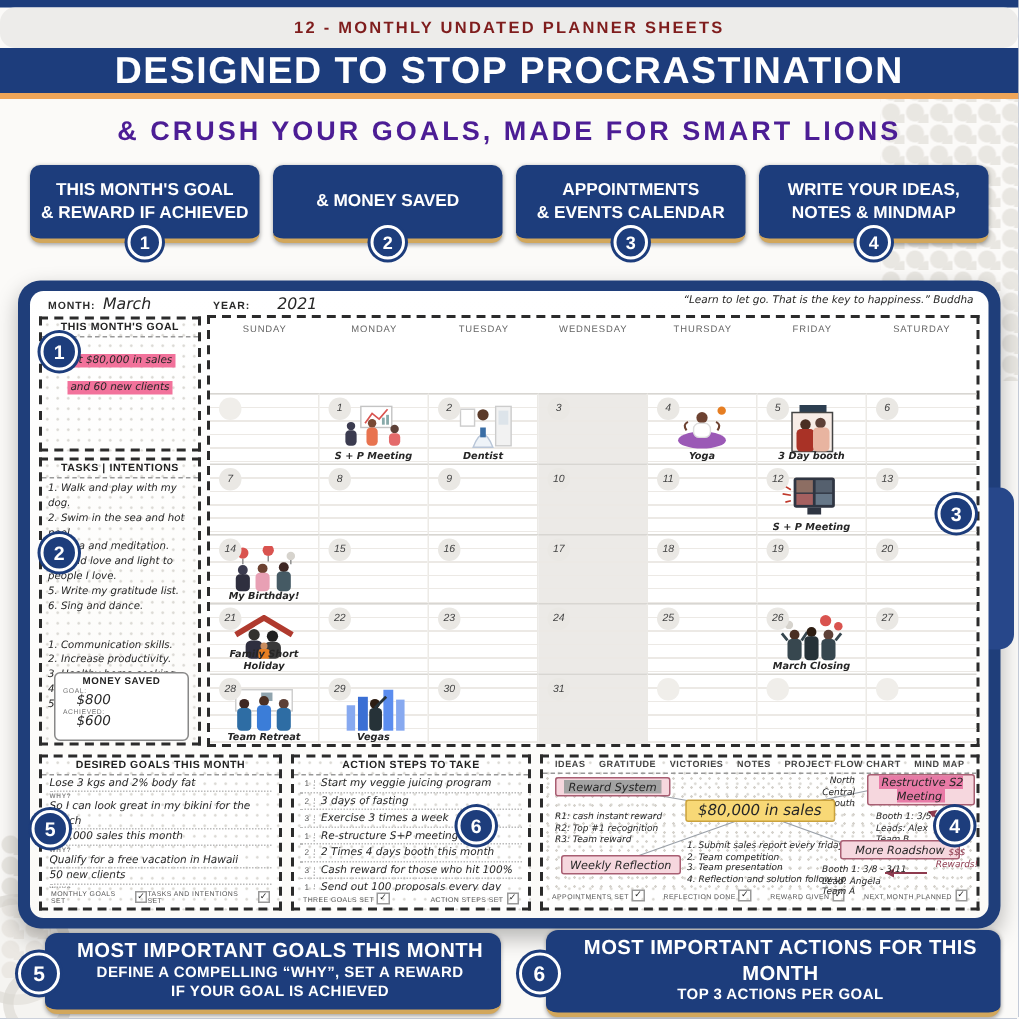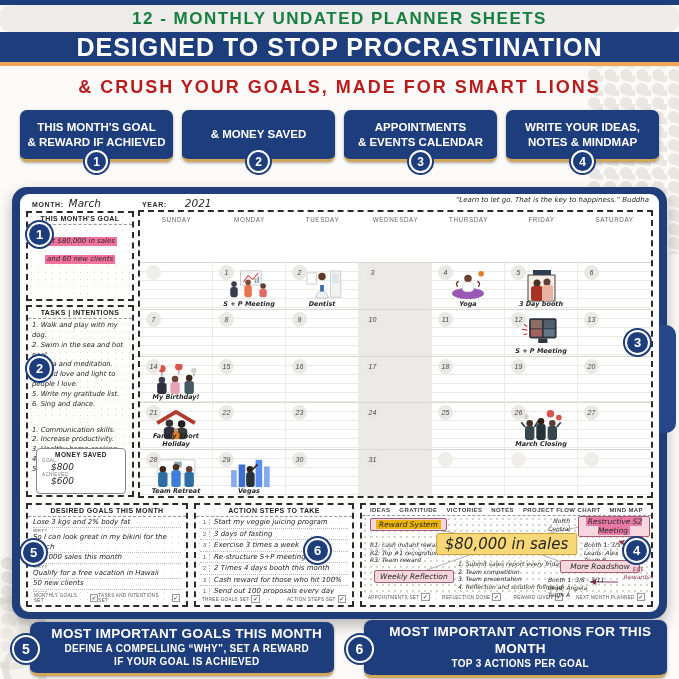--- a/index.html
+++ b/index.html
@@ -12,25 +12,25 @@
     radial-gradient(circle at 15px 14px,#e7e4df 5.5px,transparent 6.5px);
     background-size:16px 14px;opacity:.85;z-index:0;}
   .hc-tr{right:0;top:54px;width:92px;height:200px;}
   .hc-bl{left:0;top:556px;width:34px;height:96px;}
   .bokeh{position:absolute;border-radius:50%;border:7px solid rgba(214,210,203,.5);background:rgba(238,235,230,.4);z-index:0;}
   .bk1{left:-26px;top:596px;width:74px;height:74px;}
   .bk2{left:2px;top:646px;width:46px;height:46px;}
 
   
   .topstrip{position:absolute;left:0;top:0;width:679px;height:5px;background:#1d3d7c;}
-  .titleband{position:absolute;left:0;top:5px;width:679px;height:27px;background:#edecea;color:#15803d;
-    font-size:17px;font-weight:bold;letter-spacing:1.5px;display:flex;align-items:center;justify-content:center;border-radius:10px;}
+  .titleband{position:absolute;left:0;top:5px;width:679px;height:27px;background:#edecea;color:#7f1d1d;
+    font-size:11px;font-weight:bold;letter-spacing:1.5px;display:flex;align-items:center;justify-content:center;border-radius:10px;}
   .banner{position:absolute;left:0;top:32px;width:679px;height:34px;background:#1d3d7c;border-bottom:4px solid #efa558;
     color:#fff;font-size:25px;font-weight:bold;letter-spacing:1px;display:flex;align-items:center;justify-content:center;}
-  .subtitle{position:absolute;left:0;top:70px;width:679px;height:34px;color:#b91c1c;font-size:18px;font-weight:bold;
+  .subtitle{position:absolute;left:0;top:70px;width:679px;height:34px;color:#4c1d95;font-size:18px;font-weight:bold;
     letter-spacing:2px;display:flex;align-items:center;justify-content:center;z-index:1;}
 
   
   .features{position:absolute;left:0;top:110px;width:679px;height:78px;display:flex;gap:9px;padding:0 20px;z-index:1;}
   .fgroup{flex:1;display:flex;flex-direction:column;align-items:center;}
   .fbox{width:100%;height:52px;background:#1d3d7c;border-radius:7px;border-bottom:3px solid #d2a75c;color:#fff;
     font-size:11.5px;font-weight:bold;text-align:center;display:flex;flex-direction:column;align-items:center;justify-content:center;
     line-height:1.3;box-shadow:0 1px 3px rgba(0,0,0,.35);}
   .numcircle{background:#1d3d7c;border:2px solid #fff;box-shadow:0 0 0 2px #1d3d7c;color:#fff;border-radius:50%;
     display:flex;align-items:center;justify-content:center;font-weight:bold;}
@@ -98,27 +98,27 @@
   .anum{flex:0 0 10px;font-size:5.5px;color:#555;text-align:center;border-right:1px dotted #bbb;}
   .atext{font-size:7px;line-height:1.5;padding-left:4px;}
 
   
   .mmtabs{display:flex;justify-content:space-between;padding:2px 8px;border-bottom:1px dashed #999;}
   .mmtab{font-size:6px;color:#444;letter-spacing:.4px;font-weight:bold;}
   .mmarea{position:relative;height:76px;background-image:radial-gradient(#d5d2cc .7px,transparent 1px);background-size:6px 6px;}
   .mmsvg{position:absolute;inset:0;}
   .mmpink{position:absolute;border:1.5px solid #a85e72;background:#f6d7de;font-size:7.5px;text-align:center;padding:1px 5px;border-radius:2px;}
   .mm-reward{left:8px;top:2px;}
-  .mm-reward .inner{background:#eab308;padding:0 3px;}
+  .mm-reward .inner{background:#a3a3a3;padding:0 3px;}
   .mm-restr{left:216px;top:0;width:72px;line-height:1.15;}
   .mm-restr .inner{background:#e87aa6;padding:0 2px;}
   .mm-weekly{left:12px;top:54px;}
   .mm-road{left:198px;top:44px;width:80px;}
   .mm-center{position:absolute;left:50%;top:17px;transform:translateX(-50%);background:#f8d876;border:1.5px solid #caa23c;
-    font-size:15px;padding:1px 8px;border-radius:2px;white-space:nowrap;}
+    font-size:10px;padding:1px 8px;border-radius:2px;white-space:nowrap;}
   .mmnotes{position:absolute;font-size:6px;line-height:1.25;}
   .nm-reward{left:8px;top:25px;}
   .nm-side{left:168px;top:1px;text-align:right;width:40px;}
   .nm-restr{left:222px;top:25px;}
   .nm-road{left:186px;top:60px;}
   .nm-center{left:96px;top:44px;}
   .nm-arrow{left:260px;top:49px;width:32px;color:#8e3b4f;text-align:center;}
   .mmfooter{display:flex;justify-content:space-between;padding:1px 6px;}
 
   

